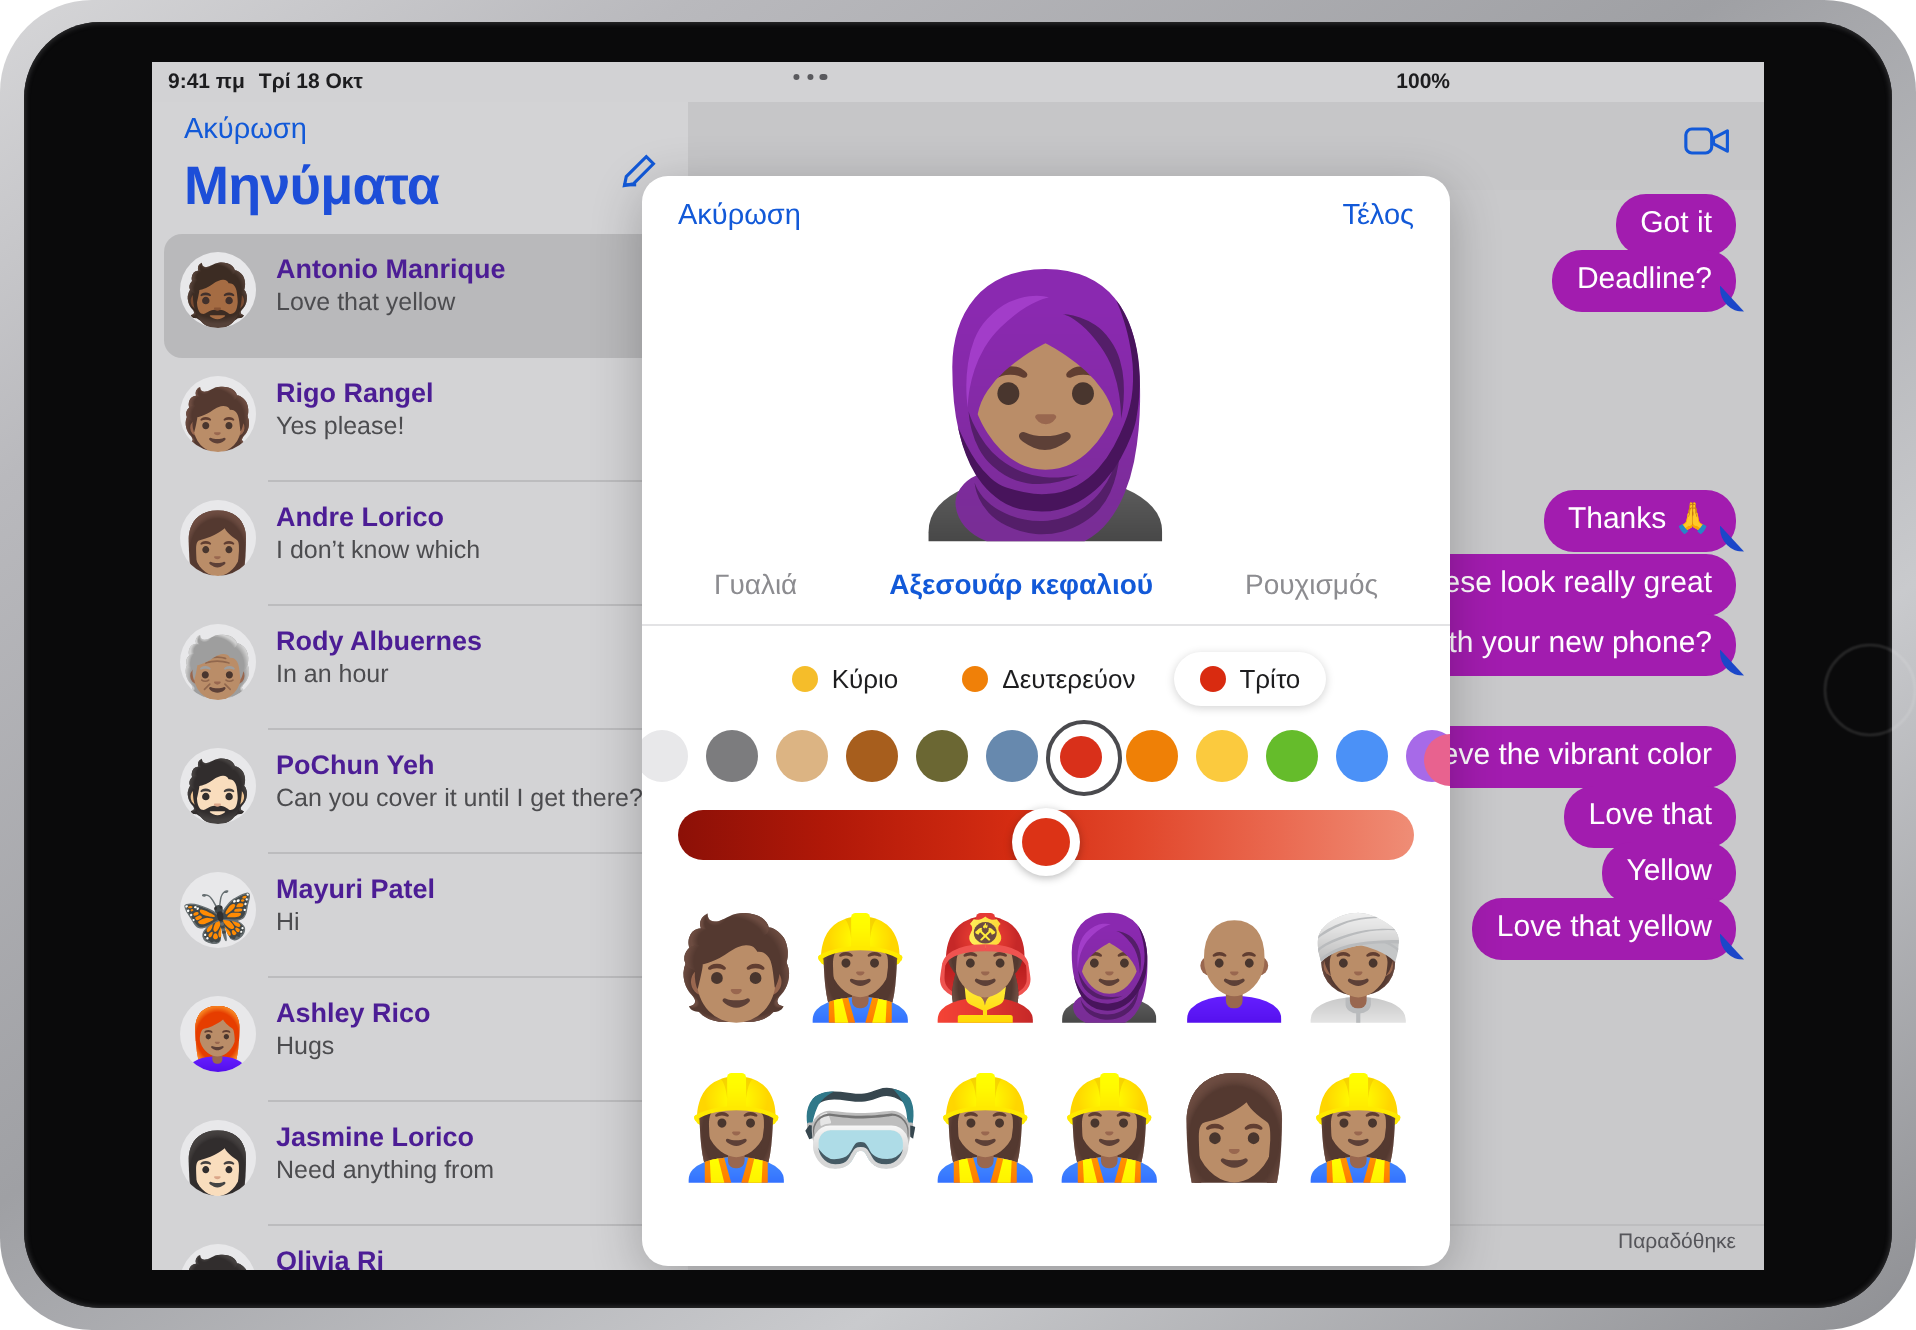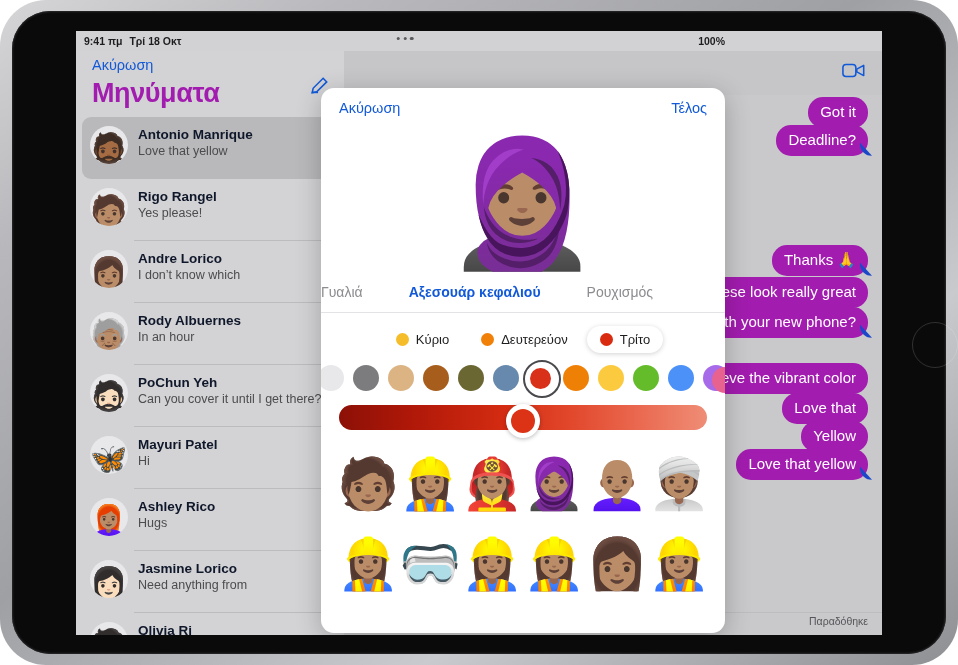--- a/index.html
+++ b/index.html
@@ -57,21 +57,21 @@
   .multitask span{width:3.2px;height:3.2px;border-radius:50%;background:#5a5a5e;}
 
   
   .sidebar{
     position:absolute;left:0;top:20px;width:268px;height:584px;
     background:#d3d3d5;
   }
   .side-top{padding:6px 16px 0 16px;}
   .side-link{color:#1259d8;font-size:14.5px;}
   .side-title{
-    font-size:27px;font-weight:bold;color:#a21caf;margin:5px 0 8px 0;letter-spacing:-0.4px;
+    font-size:27px;font-weight:bold;color:#1d4ed8;margin:5px 0 8px 0;letter-spacing:-0.4px;
   }
   .compose{
     position:absolute;right:14px;top:24px;width:22px;height:22px;
   }
   .conv-list{position:relative;}
   .conv{
     position:relative;display:flex;gap:10px;align-items:flex-start;
     padding:9px 12px 9px 14px;min-height:44px;
   }
   .conv.selected{background:#b9b9bb;border-radius:9px;margin:0 6px;padding-left:8px;}
@@ -79,21 +79,21 @@
     position:absolute;left:58px;right:0;bottom:0;height:1px;background:#bcbcbe;
   }
   .avatar{
     width:38px;height:38px;border-radius:50%;flex:0 0 38px;
     background:#e8e8ea;overflow:hidden;position:relative;
     display:flex;align-items:flex-end;justify-content:center;
     font-size:30px;line-height:1;
   }
   .conv-text{min-width:0;flex:1;padding-top:1px;}
   .conv-name{
-    font-size:13.5px;font-weight:bold;color:#0f172a;white-space:nowrap;overflow:hidden;
+    font-size:13.5px;font-weight:bold;color:#4c1d95;white-space:nowrap;overflow:hidden;
     line-height:1.25;
   }
   .conv-prev{
     font-size:12.5px;color:#4c4c4f;line-height:1.24;
     overflow:hidden;
   }
 
   
   .thread{
     position:absolute;left:268px;top:20px;width:538px;height:584px;
@@ -140,21 +140,21 @@
     position:relative;height:40px;display:flex;align-items:center;
     justify-content:space-between;padding:0 18px;
   }
   .sheet-btn{color:#1259d8;font-size:14.5px;cursor:default;}
   .preview{
     height:150px;display:flex;align-items:center;justify-content:center;
   }
   .preview-face{font-size:124px;line-height:1;}
 
   .tabs{
-    display:flex;justify-content:flex-start;gap:46px;
+    display:flex;justify-content:center;gap:46px;
     padding:6px 0 12px 0;border-bottom:1px solid #e3e3e5;
   }
   .tab{font-size:14px;color:#8c8c90;}
   .tab.active{color:#1259d8;font-weight:bold;}
 
   .mode-row{
     display:flex;justify-content:center;gap:6px;padding:13px 0 10px 0;
   }
   .mode{
     display:flex;align-items:center;gap:7px;

